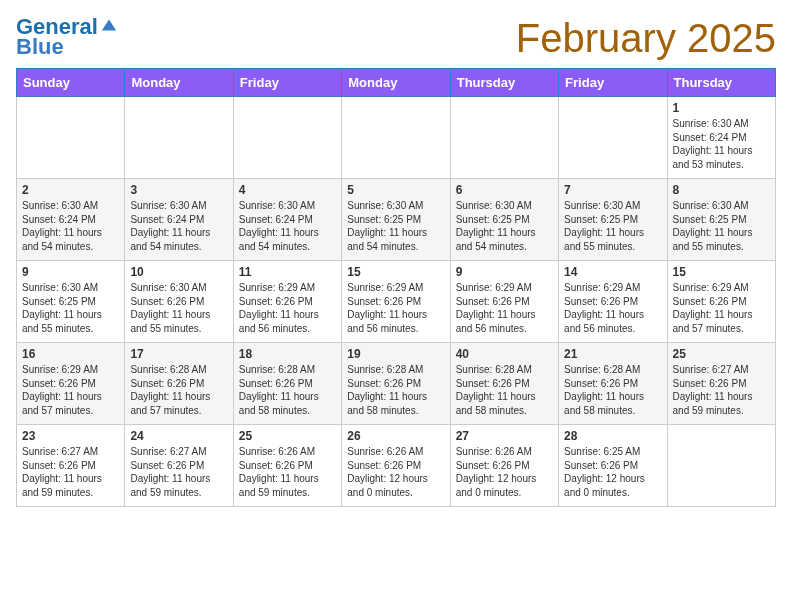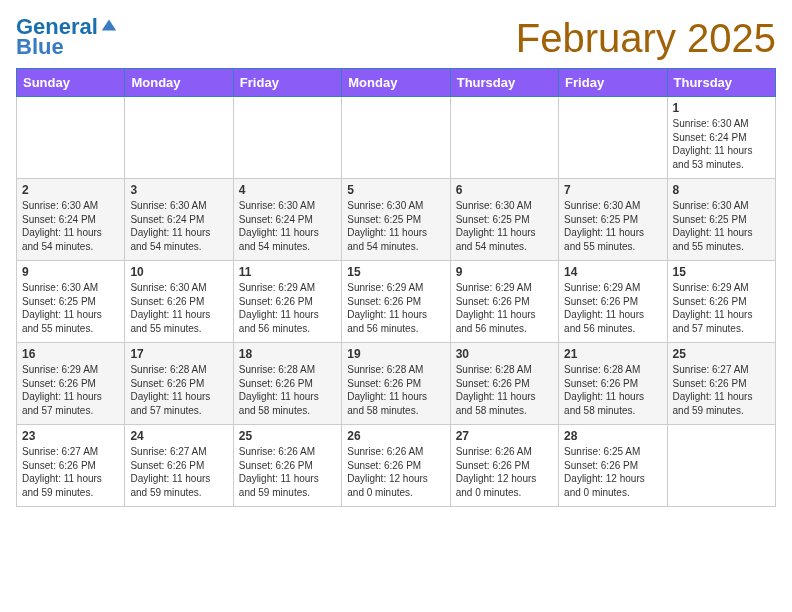--- a/index.html
+++ b/index.html
@@ -246,21 +246,21 @@
 Sunset: 6:26 PM
 Daylight: 11 hours and 58 minutes.</div>
         </td>
         <td>
           <span class="day-num">19</span>
           <div class="day-info" style="white-space: pre-line;">Sunrise: 6:28 AM
 Sunset: 6:26 PM
 Daylight: 11 hours and 58 minutes.</div>
         </td>
         <td>
-          <span class="day-num">30</span>
+          <span class="day-num">40</span>
           <div class="day-info" style="white-space: pre-line;">Sunrise: 6:28 AM
 Sunset: 6:26 PM
 Daylight: 11 hours and 58 minutes.</div>
         </td>
         <td>
           <span class="day-num">21</span>
           <div class="day-info" style="white-space: pre-line;">Sunrise: 6:28 AM
 Sunset: 6:26 PM
 Daylight: 11 hours and 58 minutes.</div>
         </td>

